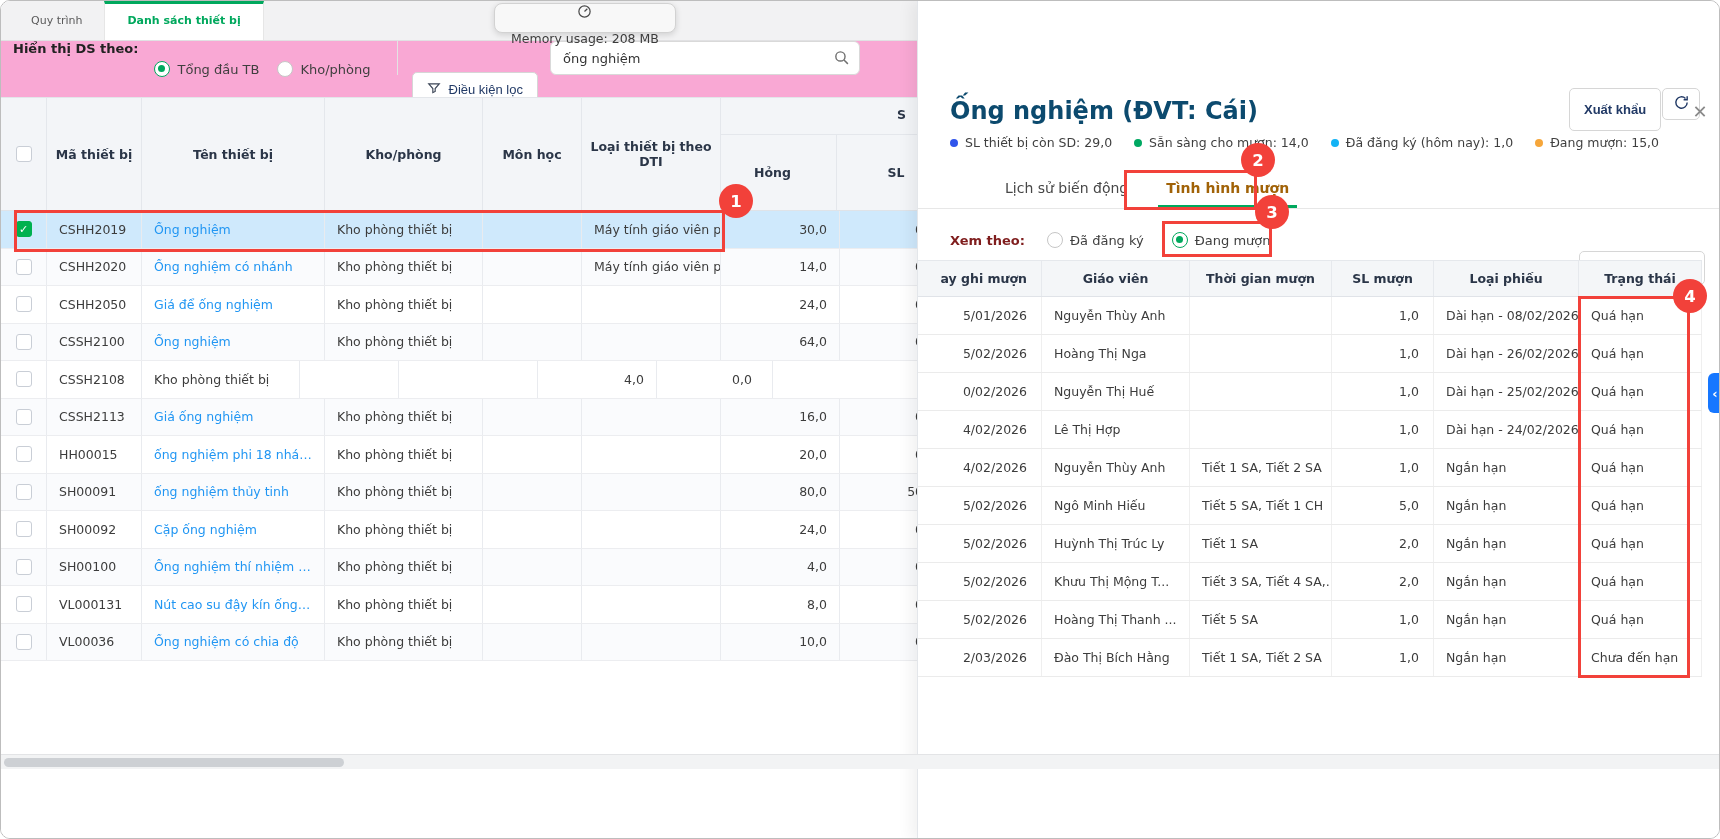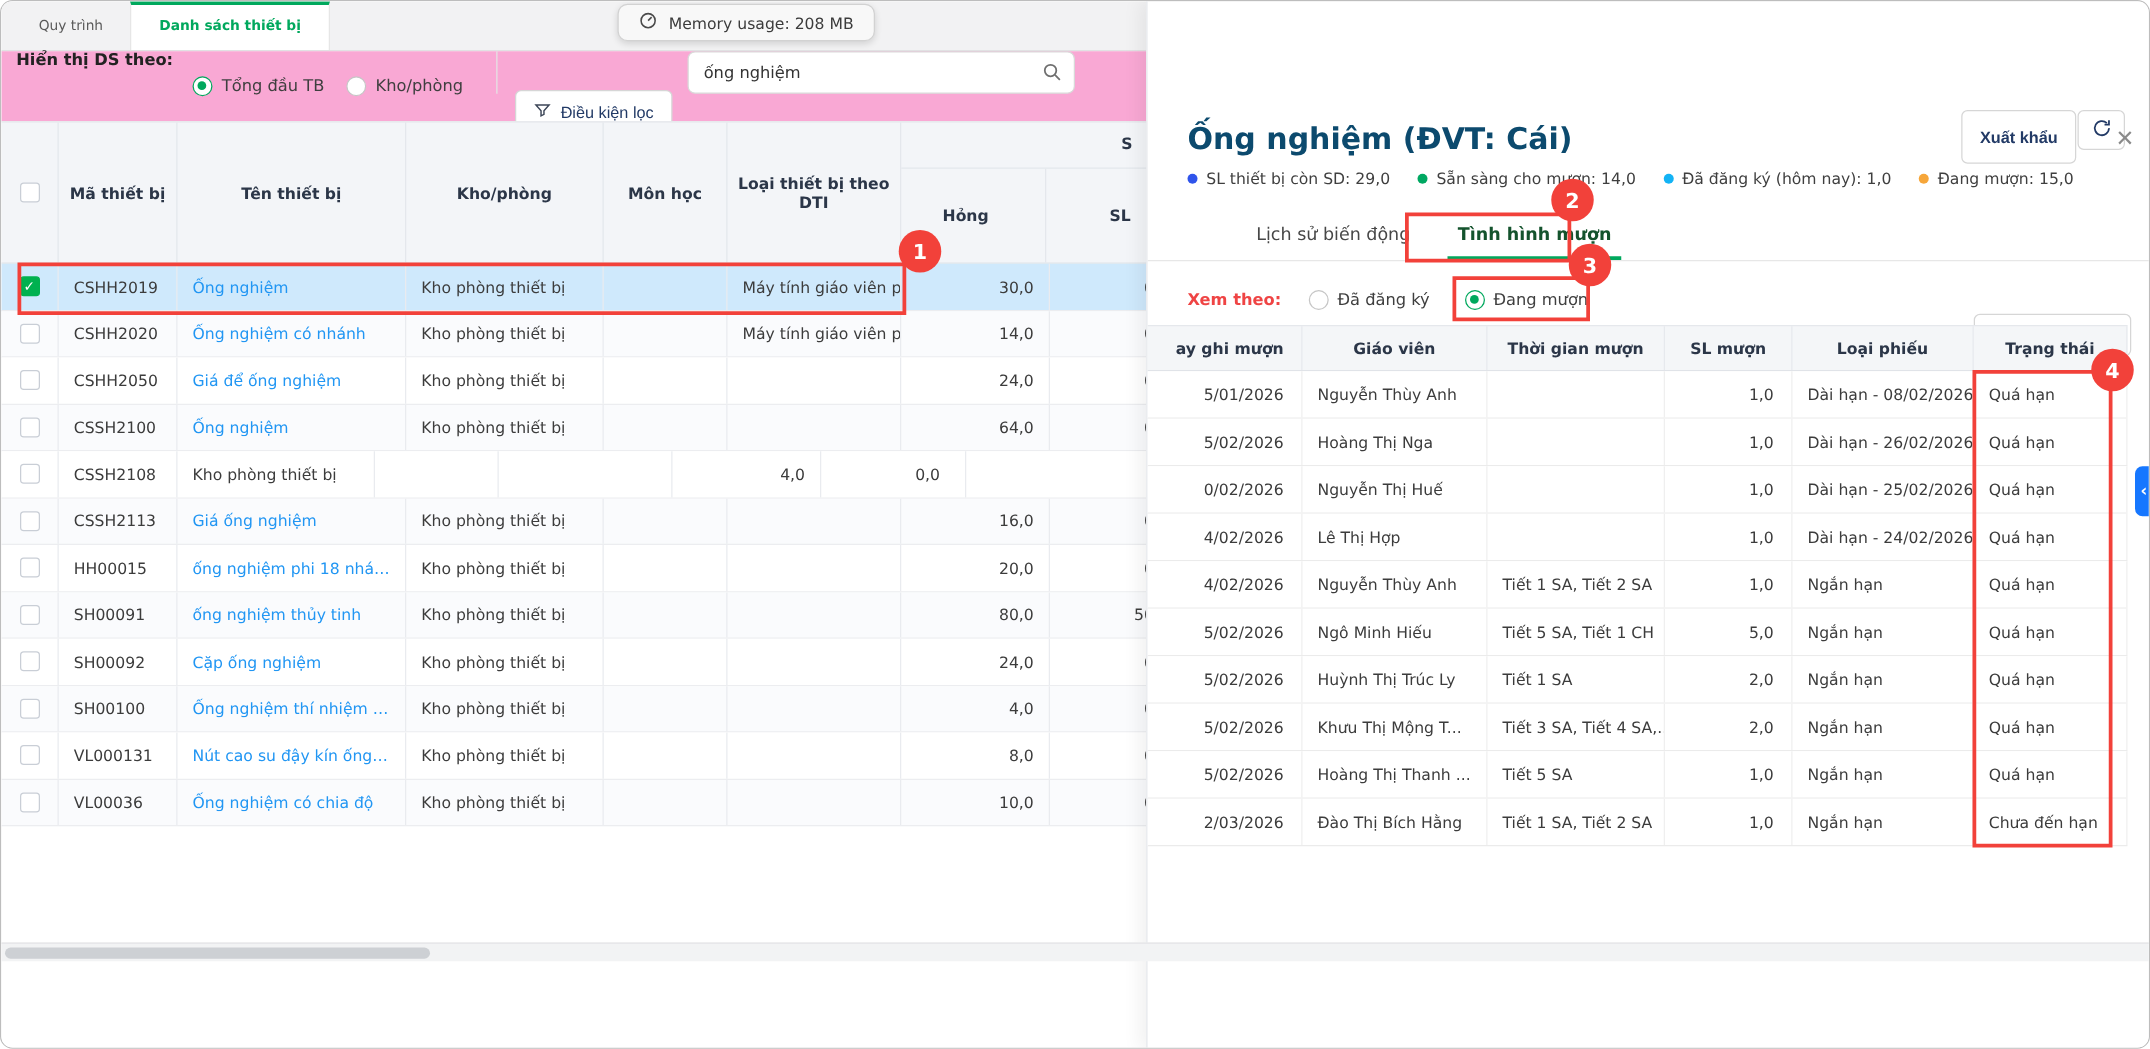--- a/index.html
+++ b/index.html
@@ -24,21 +24,21 @@
   .radio.on .rb::after{content:""; position:absolute; left:3px; top:3px; width:7px; height:7px; border-radius:50%; background:#00a85d;}
   .vdiv{width:1px; height:34px; background:#e3e3e3; margin-left:26px;}
   .btn{display:flex; align-items:center; justify-content:center; gap:8px; height:34px; padding:0 14px;
        border:1px solid #d6d6d6; border-radius:5px; background:#fff; font-size:13px; color:#223a66; cursor:default;margin-top:31px;}
   .search{position:relative; margin-left:12px; width:310px;}
   .search input{width:100%; height:34px; border:1px solid #d9d9d9; border-radius:6px; padding:0 36px 0 12px;
        font-size:13px; color:#333; font-family:inherit; outline:none; background:#fff;}
   .search svg{position:absolute; right:10px; top:8px;}
   .mem{position:absolute; left:493px; top:2px; height:30px; padding:0 16px; display:flex; gap:9px; align-items:center;
        background:#f8f8f8; border:1px solid #d2d2d2; border-radius:8px; box-shadow:0 2px 6px rgba(0,0,0,.14);
-       font-size:12.5px; color:#3c3c3c; z-index:30; white-space:nowrap;}
+       font-size:12.5px; color:#3c3c3c; z-index:30; white-space:nowrap;flex-direction:column;}
   
   .dtable{position:absolute; left:0; top:96px; width:955px;}
   .dhead{display:flex; height:114px; background:#f3f5f8; border-top:1px solid #e3e6ea; border-bottom:1px solid #dfe3e8;
          font-weight:700; font-size:12.5px; color:#2b3648;}
   .dh{display:flex; align-items:center; justify-content:center; text-align:center; border-right:1px solid #e4e7ec; padding:0 8px;}
   .qgrp{display:flex; flex-direction:column; flex:0 0 235px;}
   .qg-top{height:37px; border-bottom:1px solid #e4e7ec; position:relative;}
   .qg-top span{position:absolute; left:176px; top:9px;}
   .qg-sub{flex:1; display:flex;}
   .dr{display:flex; height:37.5px; border-bottom:1px solid #ecedf0; background:#fff;}
@@ -65,23 +65,23 @@
   .refresh{position:absolute; left:744px; top:56px; width:38px; height:32px; padding:0;}
   .pclose{position:absolute; left:770px; top:98px; width:24px; height:24px; font-size:18px; color:#8a8a8a;
           display:flex; align-items:center; justify-content:center; cursor:default;}
   .ptitle{position:absolute; left:32px; top:96px; font-size:24px; font-weight:600; color:#0c4a6e;}
   .stats{position:absolute; left:32px; top:134px; display:flex; gap:22px; white-space:nowrap;}
   .stat{display:flex; align-items:center; gap:7px; font-size:12.5px; color:#3f3f3f;}
   .dot{width:8px; height:8px; border-radius:50%; flex:0 0 auto;}
   .ptabs{position:absolute; left:0; top:170px; width:804px; height:38px; border-bottom:1px solid #e7e7e7;
          display:flex; padding-left:79px; gap:22px;}
   .ptab{font-size:14px; color:#474747; line-height:35px; padding:0 8px;}
-  .ptab.on{font-weight:700; color:#14532d; border-bottom:3px solid #00a85d;}
+  .ptab.on{font-weight:700; color:#a16207; border-bottom:3px solid #00a85d;}
   .viewby{position:absolute; left:32px; top:222px; height:34px; display:flex; align-items:center;}
-  .viewby .lbl{font-weight:700; font-size:13px; color:#ef4444; margin-right:22px;}
+  .viewby .lbl{font-weight:700; font-size:13px; color:#7f1d1d; margin-right:22px;}
   .viewby .radio{margin-right:28px;}
   .pfilter{position:absolute; left:661px; top:219px;}
   .ptable{position:absolute; left:0; top:259px; width:784px;}
   .phead{display:flex; height:37px; background:#f4f6f8; border-top:1px solid #e5e8ec; border-bottom:1px solid #e0e3e8;
          font-weight:700; font-size:12.5px; color:#2b3648;}
   .ph{display:flex; align-items:center; justify-content:center; border-right:1px solid #e6e9ed; padding:0 10px;}
   .pr{display:flex; height:38px; border-bottom:1px solid #ebebeb; background:#fff;}
   .pc{display:flex; align-items:center; padding:0 12px; font-size:12.5px; color:#3c3c3c;
       border-right:1px solid #efefef; overflow:hidden; white-space:nowrap;}
   .pc.num,.ph.num{justify-content:flex-end; padding-right:14px;}

